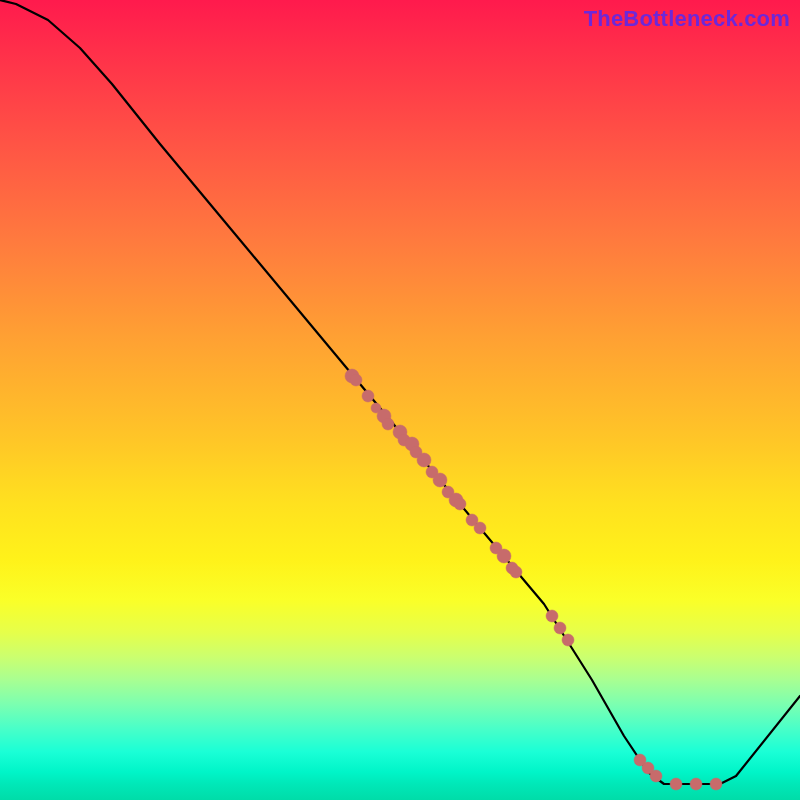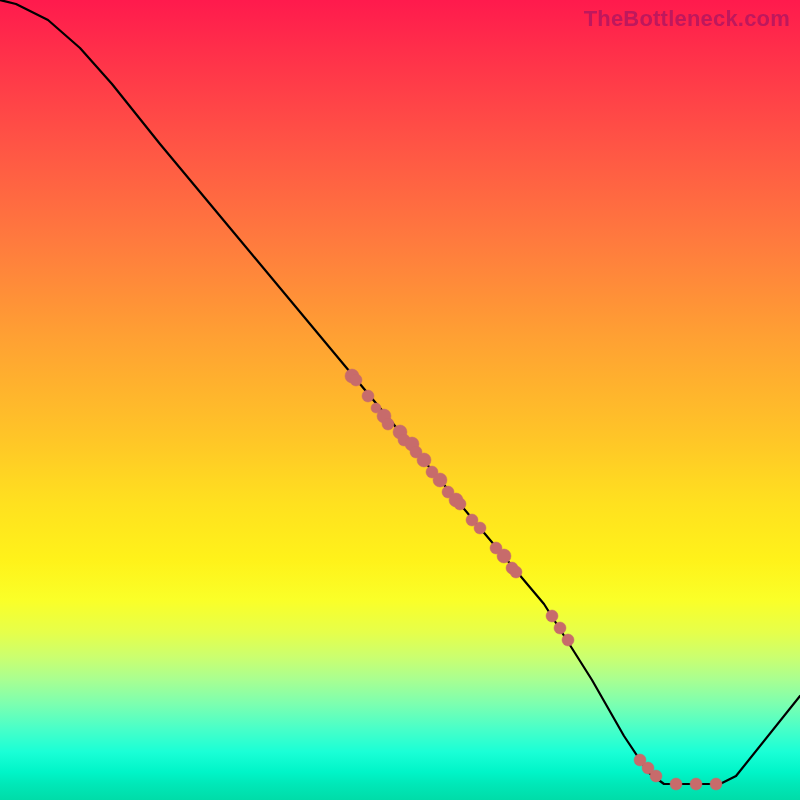--- a/index.html
+++ b/index.html
@@ -39,21 +39,21 @@
       #00e8b8 98%,
       #00dca8 100%
     );
   }
   .watermark {
     position: absolute;
     top: 6px;
     right: 10px;
     font-size: 22px;
     font-weight: 600;
-    color: #be185d;
+    color: #6d28d9;
     letter-spacing: 0.2px;
     user-select: none;
   }
   svg.overlay {
     position: absolute;
     inset: 0;
     width: 800px;
     height: 800px;
   }
   .curve-path {

